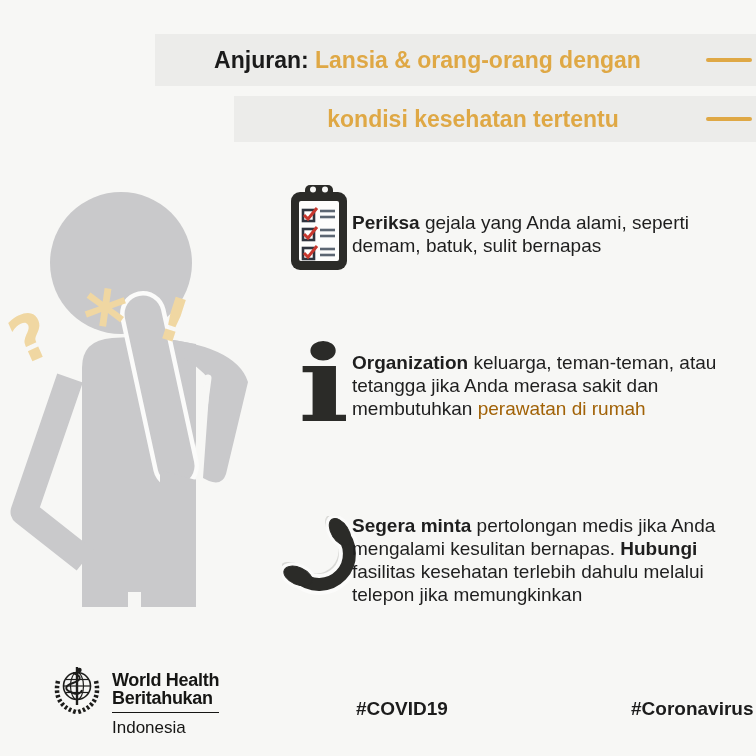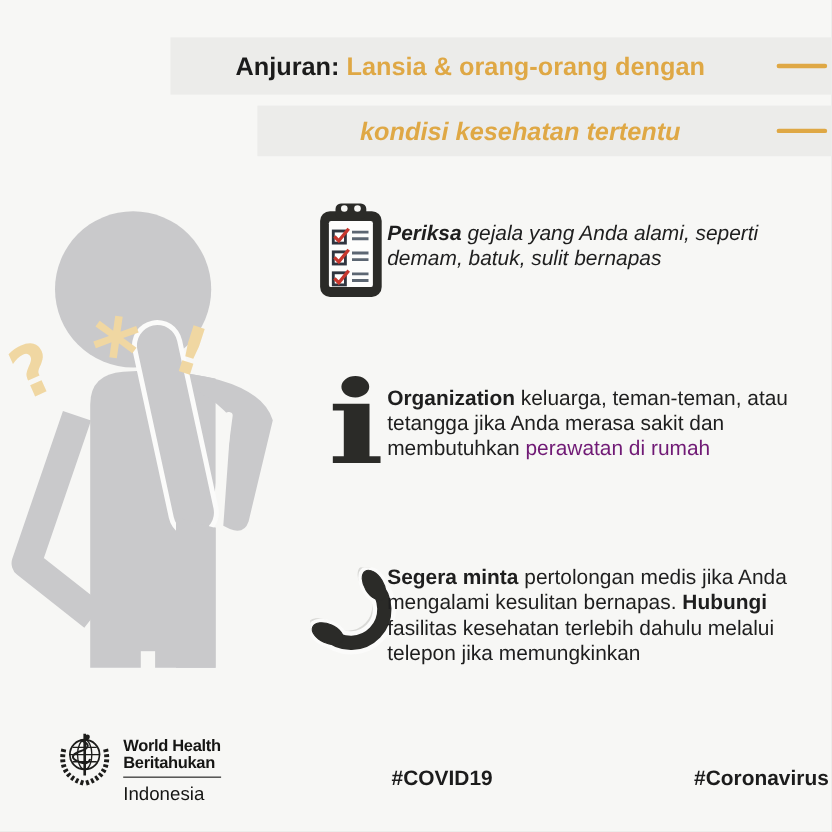--- a/index.html
+++ b/index.html
@@ -8,21 +8,21 @@
     background:#f7f7f5;
     font-family:"Liberation Sans", sans-serif;
     color:#1f1f1f;
   }
   
   .banner{
     position:absolute;right:0;background:#ececea;
     display:flex;align-items:center;justify-content:center;
   }
   .banner1{top:34px;left:155px;height:52px;padding-right:56px;}
-  .banner2{top:96px;left:234px;height:46px;padding-right:44px;font-style:italic;}
+  .banner2{top:96px;left:234px;height:46px;padding-right:44px;}
   .banner-text{font-size:23px;font-weight:bold;color:#dfa845;white-space:nowrap;}
   .banner-text .dark{color:#1b1b1b;}
   .gold-dash{
     position:absolute;right:4px;top:50%;margin-top:-2px;
     width:46px;height:4px;background:#dfa845;border-radius:2px;
   }
   
   .figure-wrap{position:absolute;left:0;top:140px;width:270px;height:480px;}
   .figure-wrap svg{position:absolute;left:0;top:0;}
   .mark{
@@ -32,38 +32,38 @@
   .mark-q{left:12px;top:166px;font-size:64px;transform:rotate(-24deg);}
   .mark-a{left:82px;top:140px;font-size:82px;transform:rotate(8deg);}
   .mark-e{left:160px;top:150px;font-size:60px;transform:rotate(18deg);}
   
   .advice-row{position:absolute;left:288px;}
   .advice-text{
     position:absolute;left:64px;top:0;width:382px;
     font-size:19px;line-height:1.21;color:#1e1e1e;
   }
   .advice-text b{font-weight:bold;}
-  .hl{color:#701a75;}
+  .hl{color:#a16207;}
   .row1{top:184px;}
-  .row1 .advice-text{top:18px;font-style:italic;}
+  .row1 .advice-text{top:28px;}
   .row2{top:342px;}
   .row2 .advice-text{top:10px;}
   .row3{top:512px;}
   .row3 .advice-text{top:3px;}
   .icon-box{position:absolute;left:0;top:0;}
   .info-i{
     font-family:"DejaVu Serif", serif;font-weight:bold;
     font-size:104px;line-height:0.82;color:#2b2b28;
     transform:scaleX(1.3);transform-origin:left top;
     position:absolute;left:10px;top:0;
   }
   
   .footer-logo{position:absolute;left:50px;top:664px;width:54px;height:56px;}
   .wordmark{position:absolute;left:112px;top:671px;color:#161614;}
-  .wordmark .org{font-size:15px;font-weight:bold;line-height:1.02;letter-spacing:-0.3px;}
+  .wordmark .org{font-size:18px;font-weight:bold;line-height:1.02;letter-spacing:-0.3px;}
   .wordmark .rule{height:1.5px;background:#161614;margin-top:4px;}
   .wordmark .country{font-size:17px;margin-top:5px;}
   .hashtag{position:absolute;top:698px;font-size:19px;font-weight:bold;color:#1c1c1c;}
   .tag1{left:356px;}
   .tag2{left:631px;}
 </style>
 </head>
 <body>
 
 <div id="canvas">

